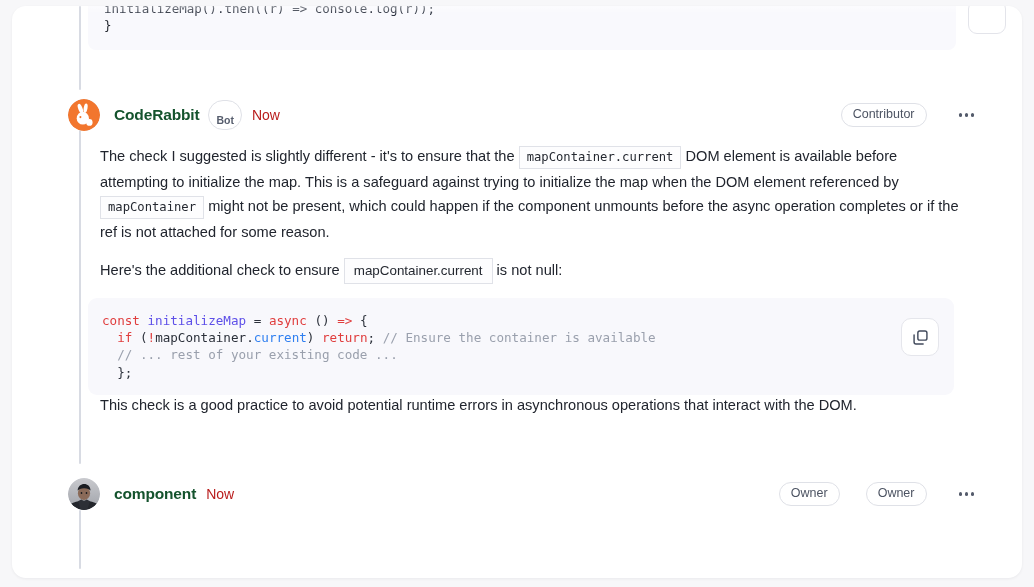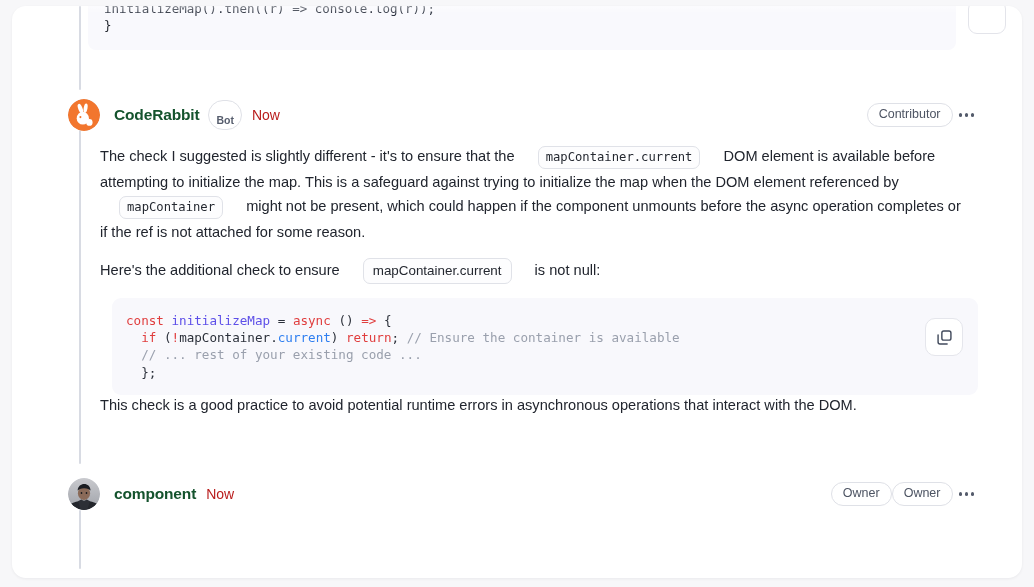--- a/index.html
+++ b/index.html
@@ -123,21 +123,21 @@
     font-size: 14px;
     color: #b91c1c;
   }
 
   .cmt-meta {
     position: absolute;
     right: 46px;
     display: flex;
     align-items: center;
     height: 42px;
-    gap: 0;
+    gap: 26px;
   }
   .role-pill {
     font-size: 12.5px;
     color: #4d5463;
     border: 1px solid #dfe1e7;
     border-radius: 20px;
     padding: 4px 11px 5px;
     line-height: 1;
     background: #fff;
     white-space: nowrap;
@@ -166,36 +166,36 @@
     color: #21252e;
   }
   .cmt-body p { margin: 0; }
 
   
   code.chip {
     font-family: "DejaVu Sans Mono", monospace;
     font-size: 12.2px;
     background: #fdfdfe;
     border: 1px solid #e0e2e8;
-    border-radius: 7px;
+    border-radius: 0;
     padding: 3px 7px 4px;
     color: #242830;
     white-space: nowrap;
-    margin: 0 19px;
+    margin: 0 0;
   }
   code.chip.sans {
     font-family: "Liberation Sans", sans-serif;
     font-size: 13.4px;
     padding: 4px 9px 5px;
   }
 
   
   .codeblock {
     position: absolute;
-    left: 100px;
+    left: 76px;
     width: 866px;
     background: #f8f8fc;
     border-radius: 9px;
     padding: 14px 16px 14px 14px;
   }
   .codeblock pre {
     font-family: "DejaVu Sans Mono", monospace;
     font-size: 12.6px;
     line-height: 17.2px;
     color: #2b303a;

